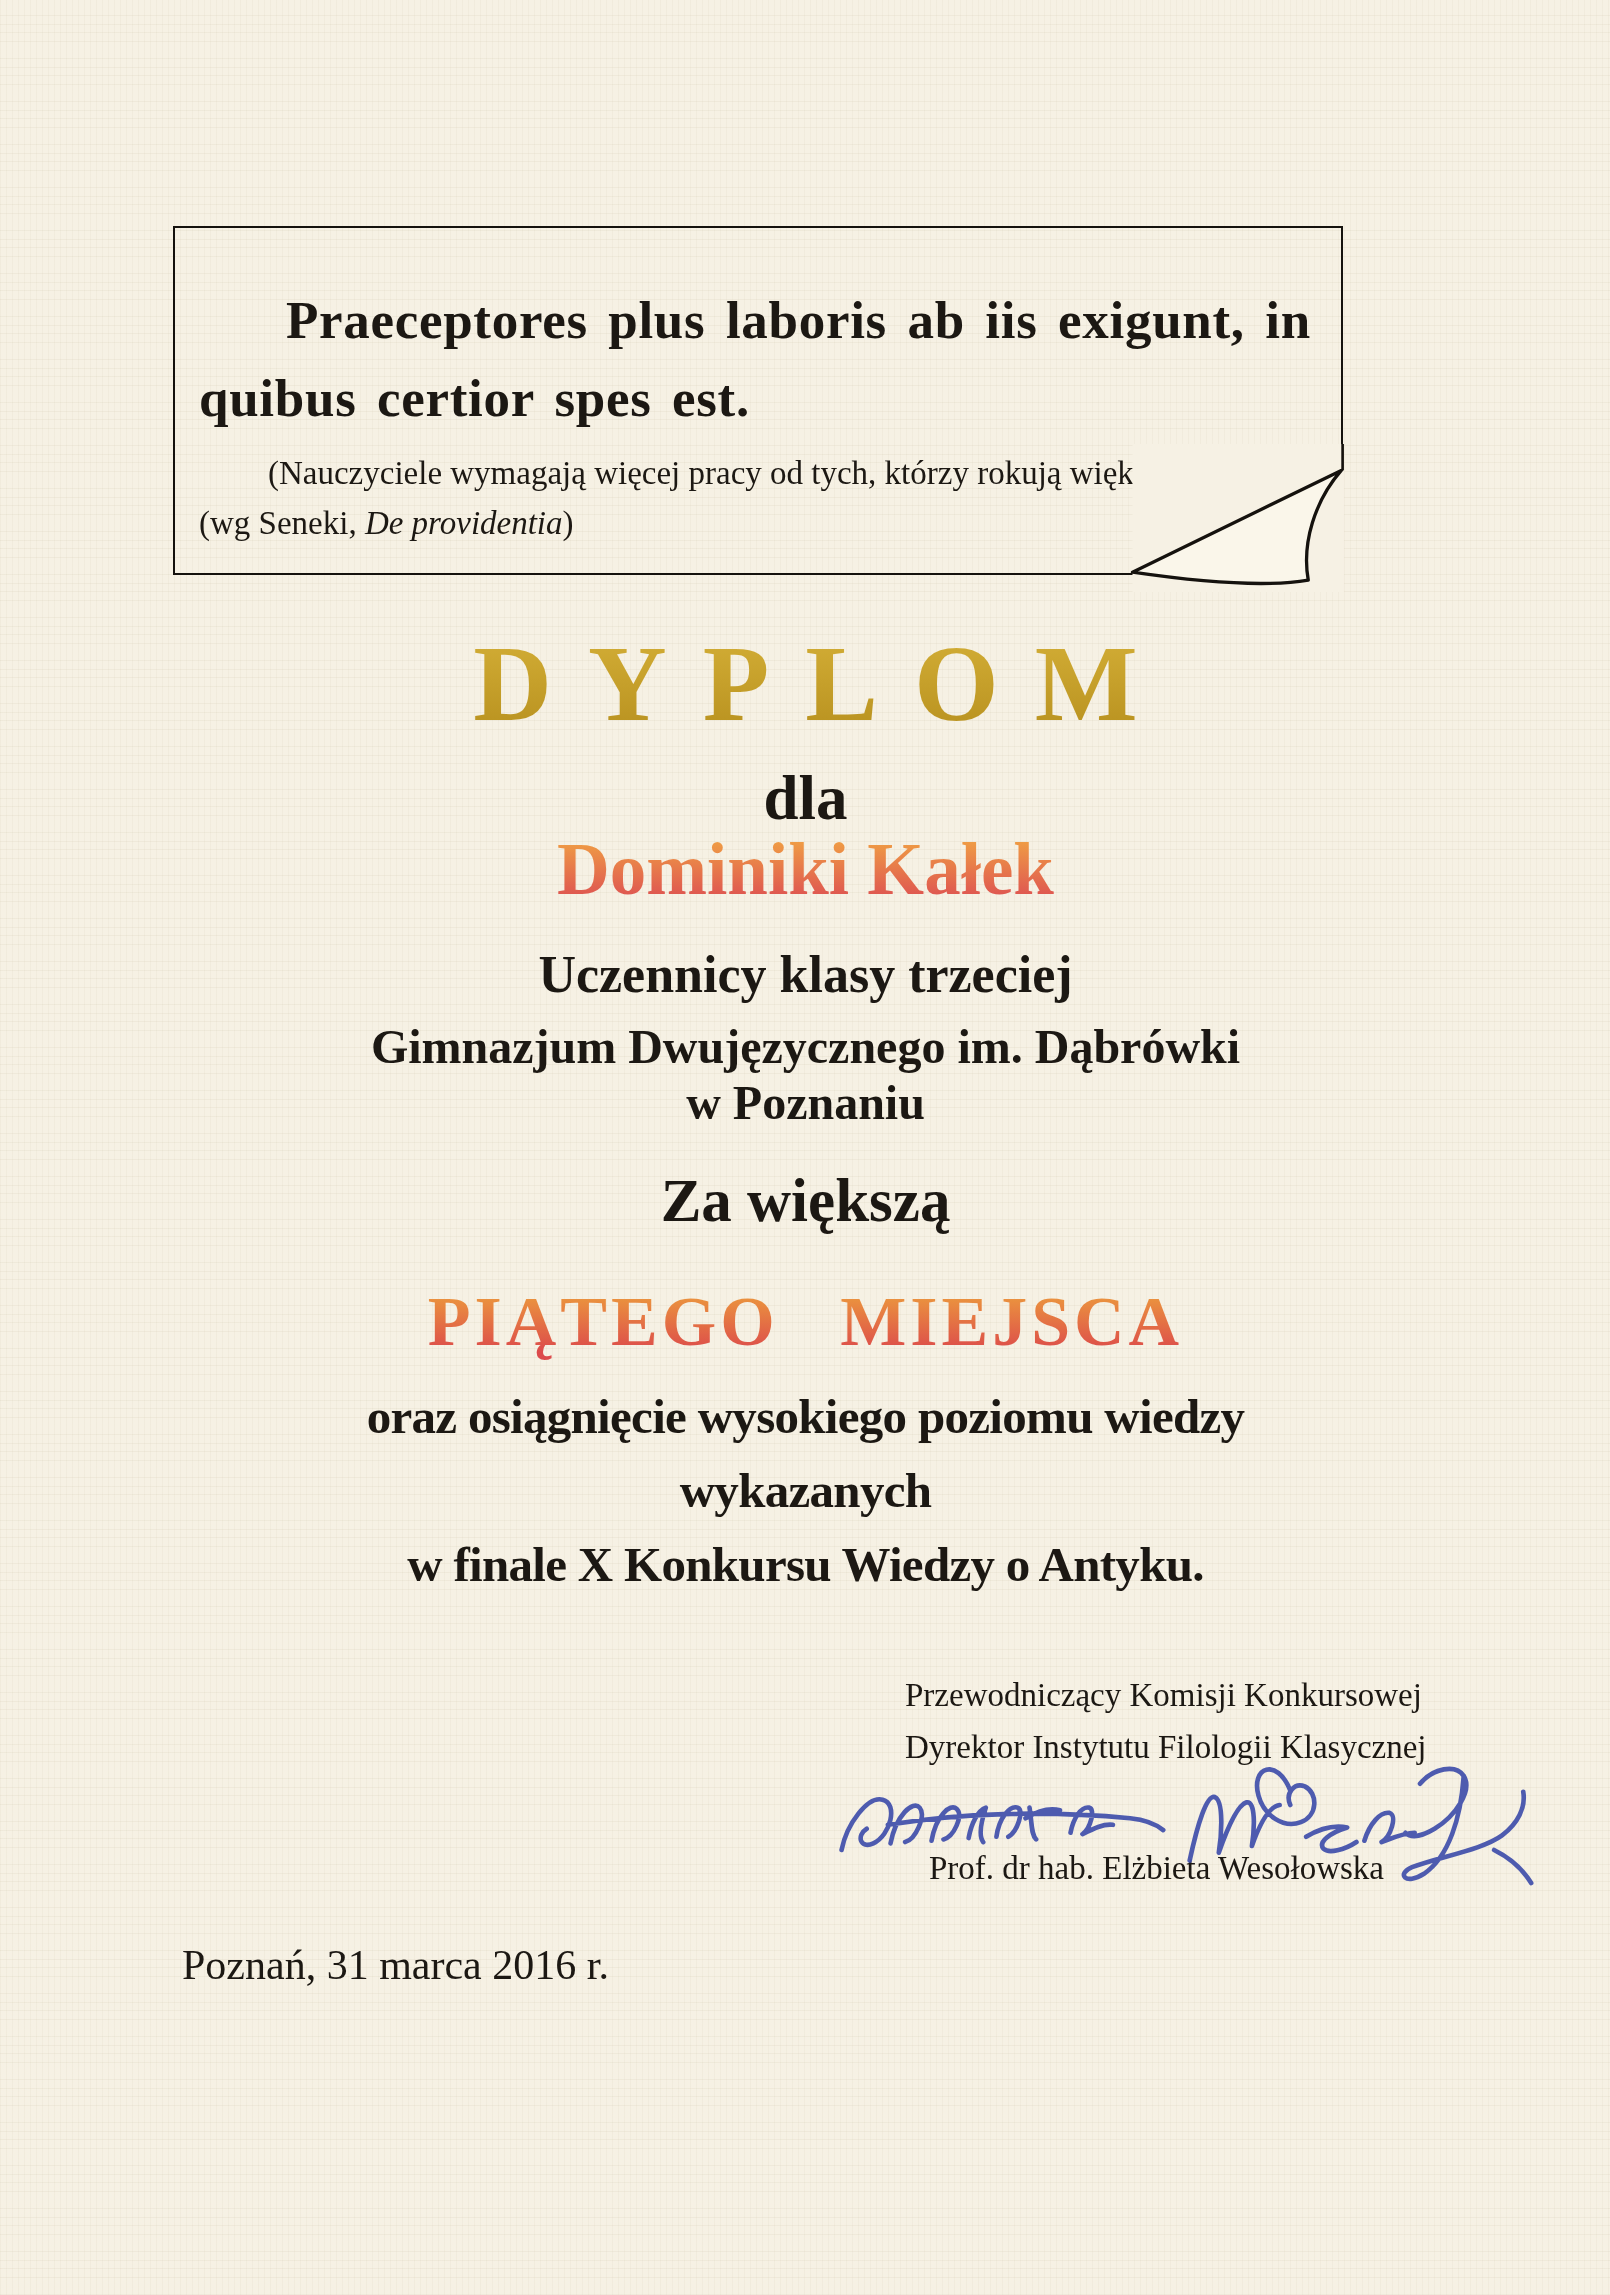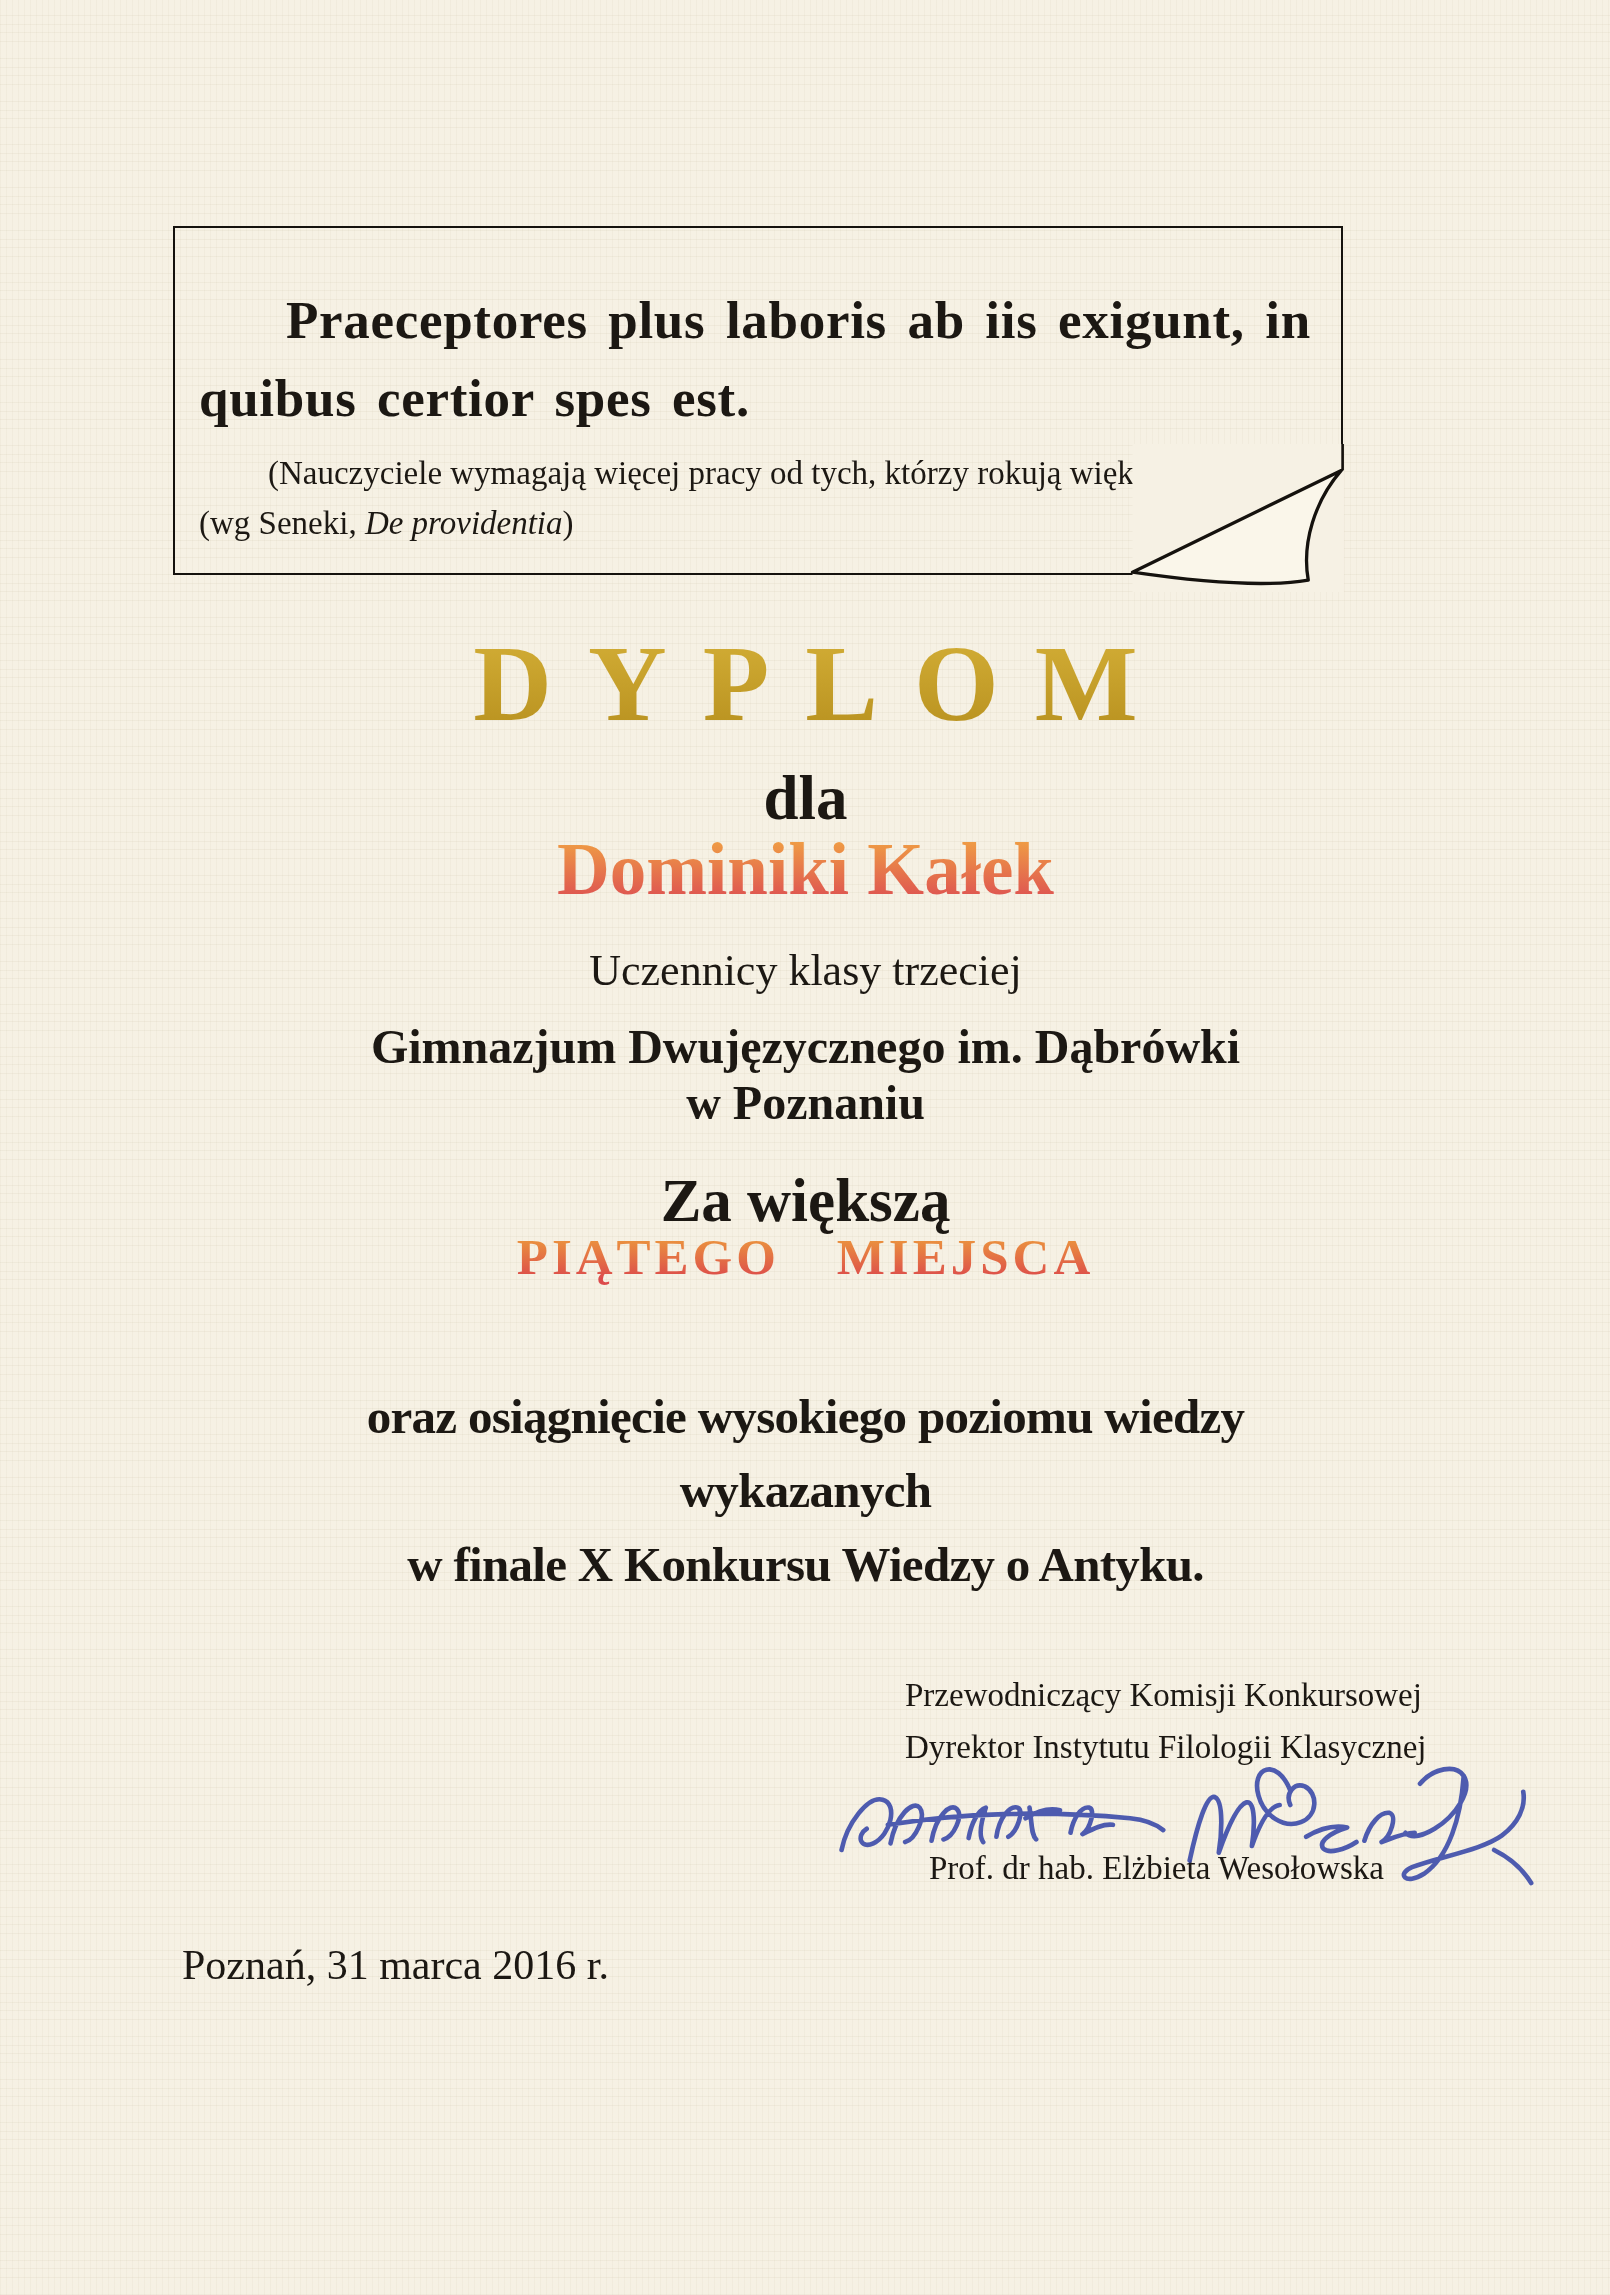--- a/index.html
+++ b/index.html
@@ -66,26 +66,26 @@
     -webkit-background-clip:text;background-clip:text;
     -webkit-text-fill-color:transparent;
   }
   .for-label{top:762px;font-size:63px;font-weight:bold;}
   .recipient{
     top:828px;font-size:73px;font-weight:bold;
     background:linear-gradient(180deg,#f0a044 12%,#dd4f52 88%);
     -webkit-background-clip:text;background-clip:text;
     -webkit-text-fill-color:transparent;
   }
-  .desc{top:945px;font-size:44px;font-weight:normal;}
+  .desc{top:945px;font-size:52px;font-weight:bold;}
   .school1{top:1019px;font-size:48px;font-weight:bold;}
   .school2{top:1075px;font-size:48px;font-weight:bold;}
   .award-intro{top:1166px;font-size:61px;font-weight:bold;}
   .award-place{
-    top:1228px;font-size:51px;font-weight:bold;
+    top:1282px;font-size:70px;font-weight:bold;
     letter-spacing:4px;word-spacing:40px;
     background:linear-gradient(180deg,#ec9a3d 12%,#dc4a4b 88%);
     -webkit-background-clip:text;background-clip:text;
     -webkit-text-fill-color:transparent;
   }
   .achv{top:1380px;font-size:49px;font-weight:bold;line-height:74px;letter-spacing:-0.7px;}
 
   
   .sig-block{left:905px;top:1679px;font-size:33px;line-height:33px;}
   .sig-block .role2{margin-top:18.5px;}

